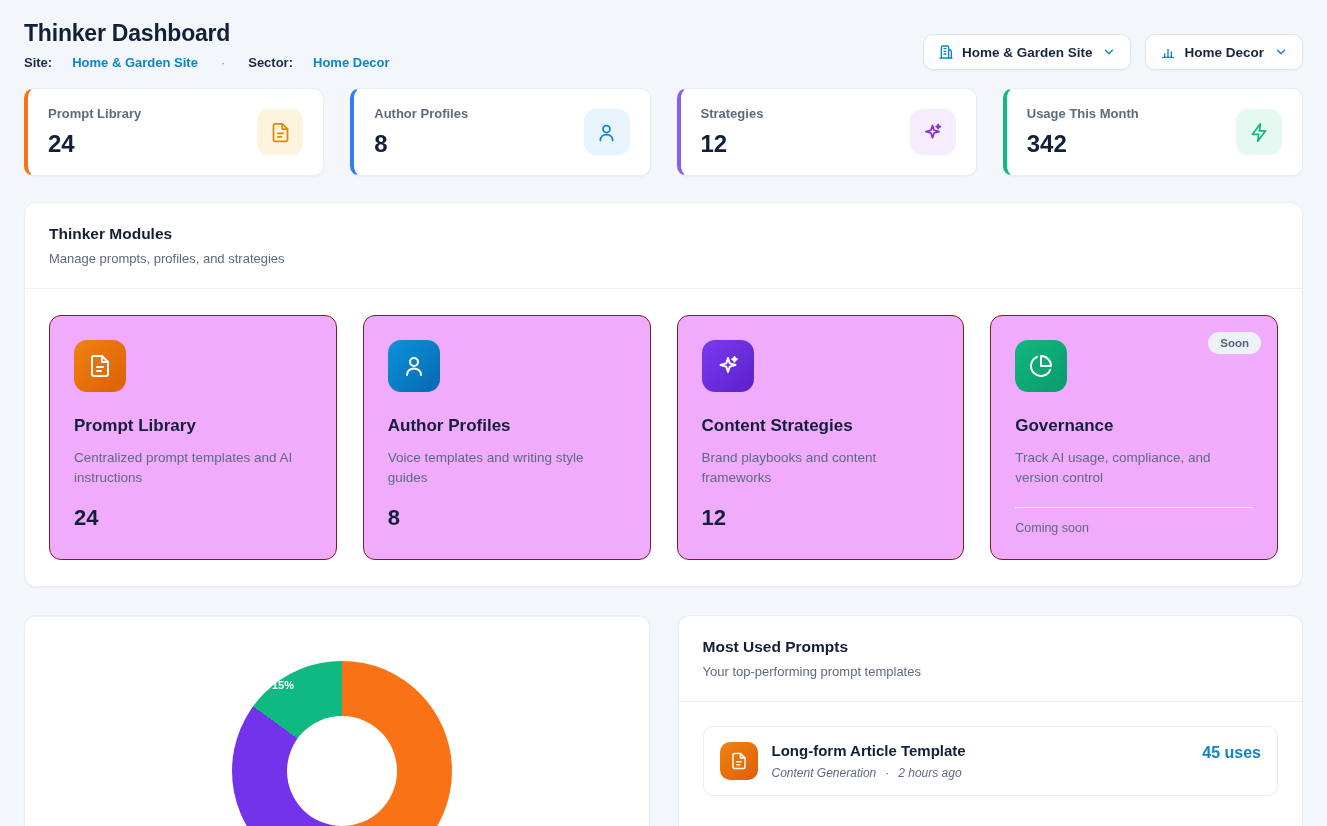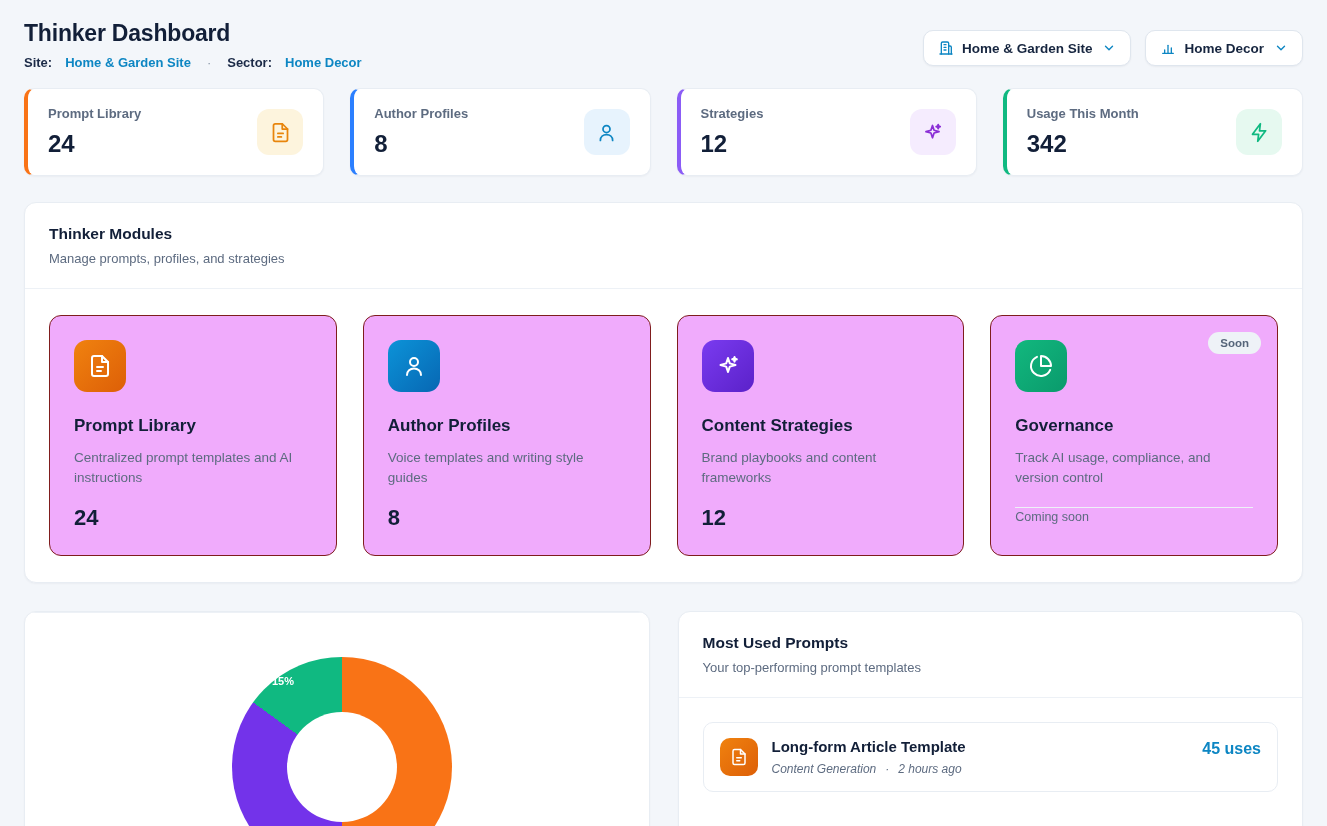--- a/index.html
+++ b/index.html
@@ -5,23 +5,23 @@
   * { box-sizing: border-box; margin: 0; padding: 0; }
   html, body { width: 1327px; height: 826px; overflow: hidden; }
   body {
     background: #f3f6fa;
     font-family: "Liberation Sans", sans-serif;
     color: #15213d;
   }
   .page { width: 100%; height: 100%; padding: 20px 24px; position: relative; }
 
   
-  .topbar { display: flex; justify-content: space-between; align-items: center; }
+  .topbar { display: flex; justify-content: space-between; align-items: flex-end; }
   .page-title { font-size: 23px; font-weight: 800; letter-spacing: -0.2px; color: #121f38; }
-  .breadcrumb { margin-top: 8px; font-size: 13px; display: flex; gap: 13px; align-items: center; }
+  .breadcrumb { margin-top: 8px; font-size: 13px; display: flex; gap: 20px; align-items: center; }
   .bc-label { font-weight: 700; color: #1b2a47; }
   .bc-link { color: #0d86c3; font-weight: 700; text-decoration: none; cursor: pointer; }
   .bc-dot { color: #8a97a8; margin: 0 3px; }
   .topbar-actions { display: flex; gap: 14px; margin-top: 6px; }
   .dropdown {
     display: flex; align-items: center; gap: 8px;
     background: #fff; border: 1px solid #dfe6ee; border-radius: 10px;
     padding: 9px 14px; font: 700 13.5px "Liberation Sans", sans-serif;
     color: #16253f; cursor: pointer; box-shadow: 0 1px 2px rgba(16,24,40,.05);
   }
@@ -66,21 +66,21 @@
   }
   .module-icon { width: 52px; height: 52px; border-radius: 13px; display: flex; align-items: center; justify-content: center; color: #fff; }
   .module-icon svg { width: 24px; height: 24px; }
   .bg-orange { background: linear-gradient(135deg, #f0820f, #dd5f07); }
   .bg-blue   { background: linear-gradient(135deg, #0c93d8, #0767b3); }
   .bg-purple { background: linear-gradient(135deg, #7a3bf0, #5b21c9); }
   .bg-green  { background: linear-gradient(135deg, #12b87e, #0a9a6c); }
   .module-title { font-size: 17px; font-weight: 700; margin-top: 24px; color: #121f38; }
   .module-desc { font-size: 13.5px; color: #5d6b80; line-height: 1.5; margin-top: 12px; min-height: 41px; }
   .module-value { font-size: 22px; font-weight: 800; margin-top: 16px; color: #121f38; }
-  .module-soon { margin-top: 18px; padding-top: 2px; border-top: 1px solid #edf1f6; font-size: 12.5px; color: #5d6b80; }
+  .module-soon { margin-top: 18px; padding-top: 13px; border-top: 1px solid #edf1f6; font-size: 12.5px; color: #5d6b80; }
   .soon-badge {
     position: absolute; top: 16px; right: 16px;
     background: #eef2f7; color: #56657a; font-size: 11.5px; font-weight: 700;
     padding: 5px 12px; border-radius: 999px;
   }
 
   
   .bottom-grid { display: grid; grid-template-columns: 1fr 1fr; gap: 28px; margin-top: 28px; }
   .panel {
     background: #fff; border: 1px solid #e8edf3; border-radius: 12px;

